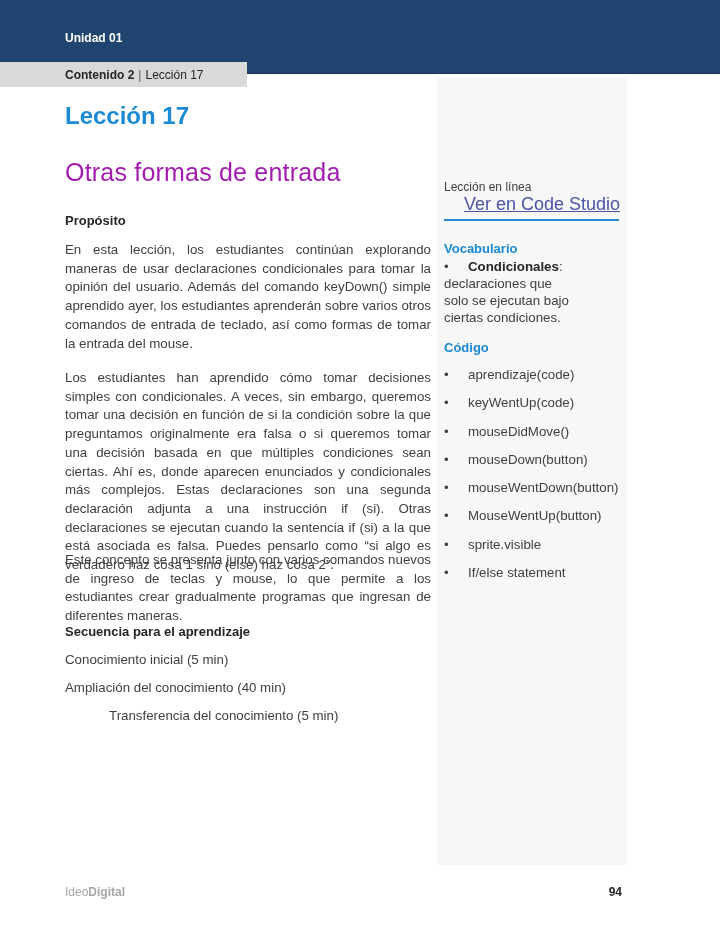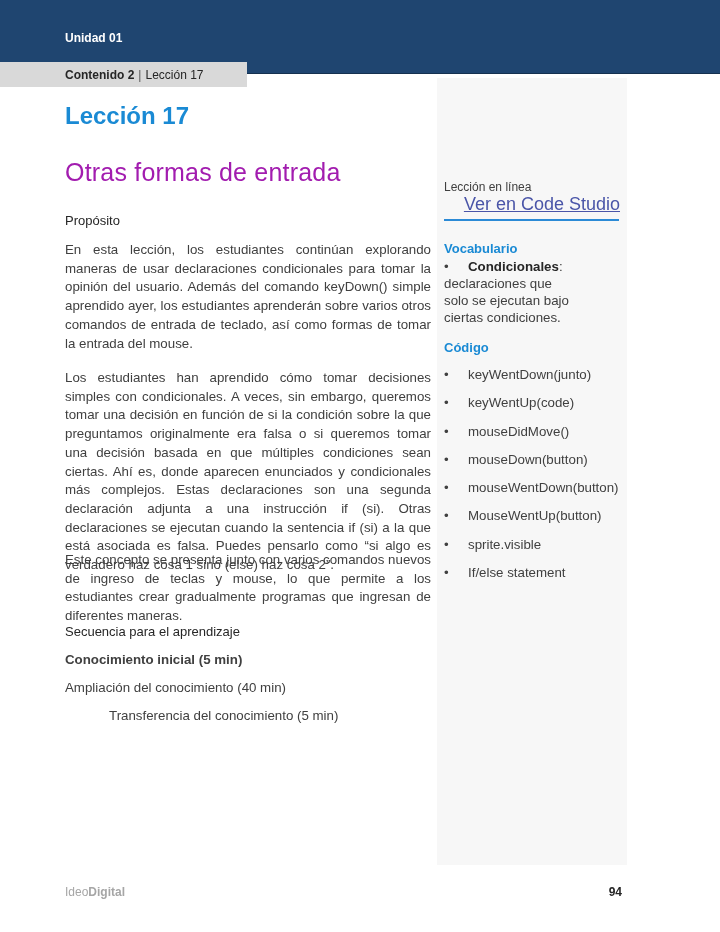--- a/index.html
+++ b/index.html
@@ -36,21 +36,21 @@
     }
     .lesson-subtitle {
       position: absolute; left: 65px; top: 158px;
       font-size: 25px; font-weight: normal; color: #a21caf; letter-spacing: 0.2px;
     }
 
     .main-col {
       position: absolute; left: 65px; width: 366px;
       font-size: 13.3px; line-height: 18.7px; color: #404040;
     }
-    .section-heading { font-weight: normal; color: #262626; font-size: 13px; }
+    .section-heading { font-weight: bold; color: #262626; font-size: 13px; }
     .para { text-align: justify; }
     .seq-item { font-size: 13.3px; color: #404040; }
 
     .online-label {
       position: absolute; left: 444px; width: 176px; top: 180px;
       font-size: 12px; color: #404040;
     }
     .online-link {
       position: absolute; left: 444px; width: 176px; top: 194px;
       text-align: right; font-size: 18px; color: #4a55a8; text-decoration: underline;
@@ -104,39 +104,39 @@
 <div class="main-col" style="top:212px;">
   <span class="section-heading">Propósito</span>
 </div>
 <p class="main-col para" style="top:241px;">En esta lección, los estudiantes continúan explorando maneras de usar declaraciones condicionales para tomar la opinión del usuario. Además del comando keyDown() simple aprendido ayer, los estudiantes aprenderán sobre varios otros comandos de entrada de teclado, así como formas de tomar la entrada del mouse.</p>
 <p class="main-col para" style="top:369px;">Los estudiantes han aprendido cómo tomar decisiones simples con condicionales. A veces, sin embargo, queremos tomar una decisión en función de si la condición sobre la que preguntamos originalmente era falsa o si queremos tomar una decisión basada en que múltiples condiciones sean ciertas. Ahí es, donde aparecen enunciados y condicionales más complejos. Estas declaraciones son una segunda declaración adjunta a una instrucción if (si). Otras declaraciones se ejecutan cuando la sentencia if (si) a la que está asociada es falsa. Puedes pensarlo como “si algo es verdadero haz cosa 1 sino (else) haz cosa 2”.</p>
 <p class="main-col para" style="top:551px;">Este concepto se presenta junto con varios comandos nuevos de ingreso de teclas y mouse, lo que permite a los estudiantes crear gradualmente programas que ingresan de diferentes maneras.</p>
 
 <div class="main-col" style="top:623px;">
   <span class="section-heading">Secuencia para el aprendizaje</span>
 </div>
-<div class="main-col seq-item" style="top:651px;font-weight:bold;">Conocimiento inicial (5 min)</div>
+<div class="main-col seq-item" style="top:651px;">Conocimiento inicial (5 min)</div>
 <div class="main-col seq-item" style="top:679px;">Ampliación del conocimiento (40 min)</div>
 <div class="main-col seq-item" style="top:707px;margin-left:44px;">Transferencia del conocimiento (5 min)</div>
 
 <div class="online-label">Lección en línea</div>
 <a class="online-link">Ver en Code Studio</a>
 <div class="sidebar-rule"></div>
 
 <div class="side-heading" style="top:241px;">Vocabulario</div>
 <div class="vocab-block">
   <span class="bullet">•</span><span class="term">Condicionales</span><span>:</span><br>
   <span style="display:inline-block;width:130px;">declaraciones que solo se ejecutan bajo ciertas condiciones.</span>
 </div>
 
 <div class="side-heading" style="top:340px;">Código</div>
 <ul class="code-list">
   <li>
       <span class="bullet">•</span>
-      <span>keyWentDown(junto)</span>
+      <span>aprendizaje(code)</span>
     </li>
   <li>
       <span class="bullet">•</span>
       <span>keyWentUp(code)</span>
     </li>
   <li>
       <span class="bullet">•</span>
       <span>mouseDidMove()</span>
     </li>
   <li>

